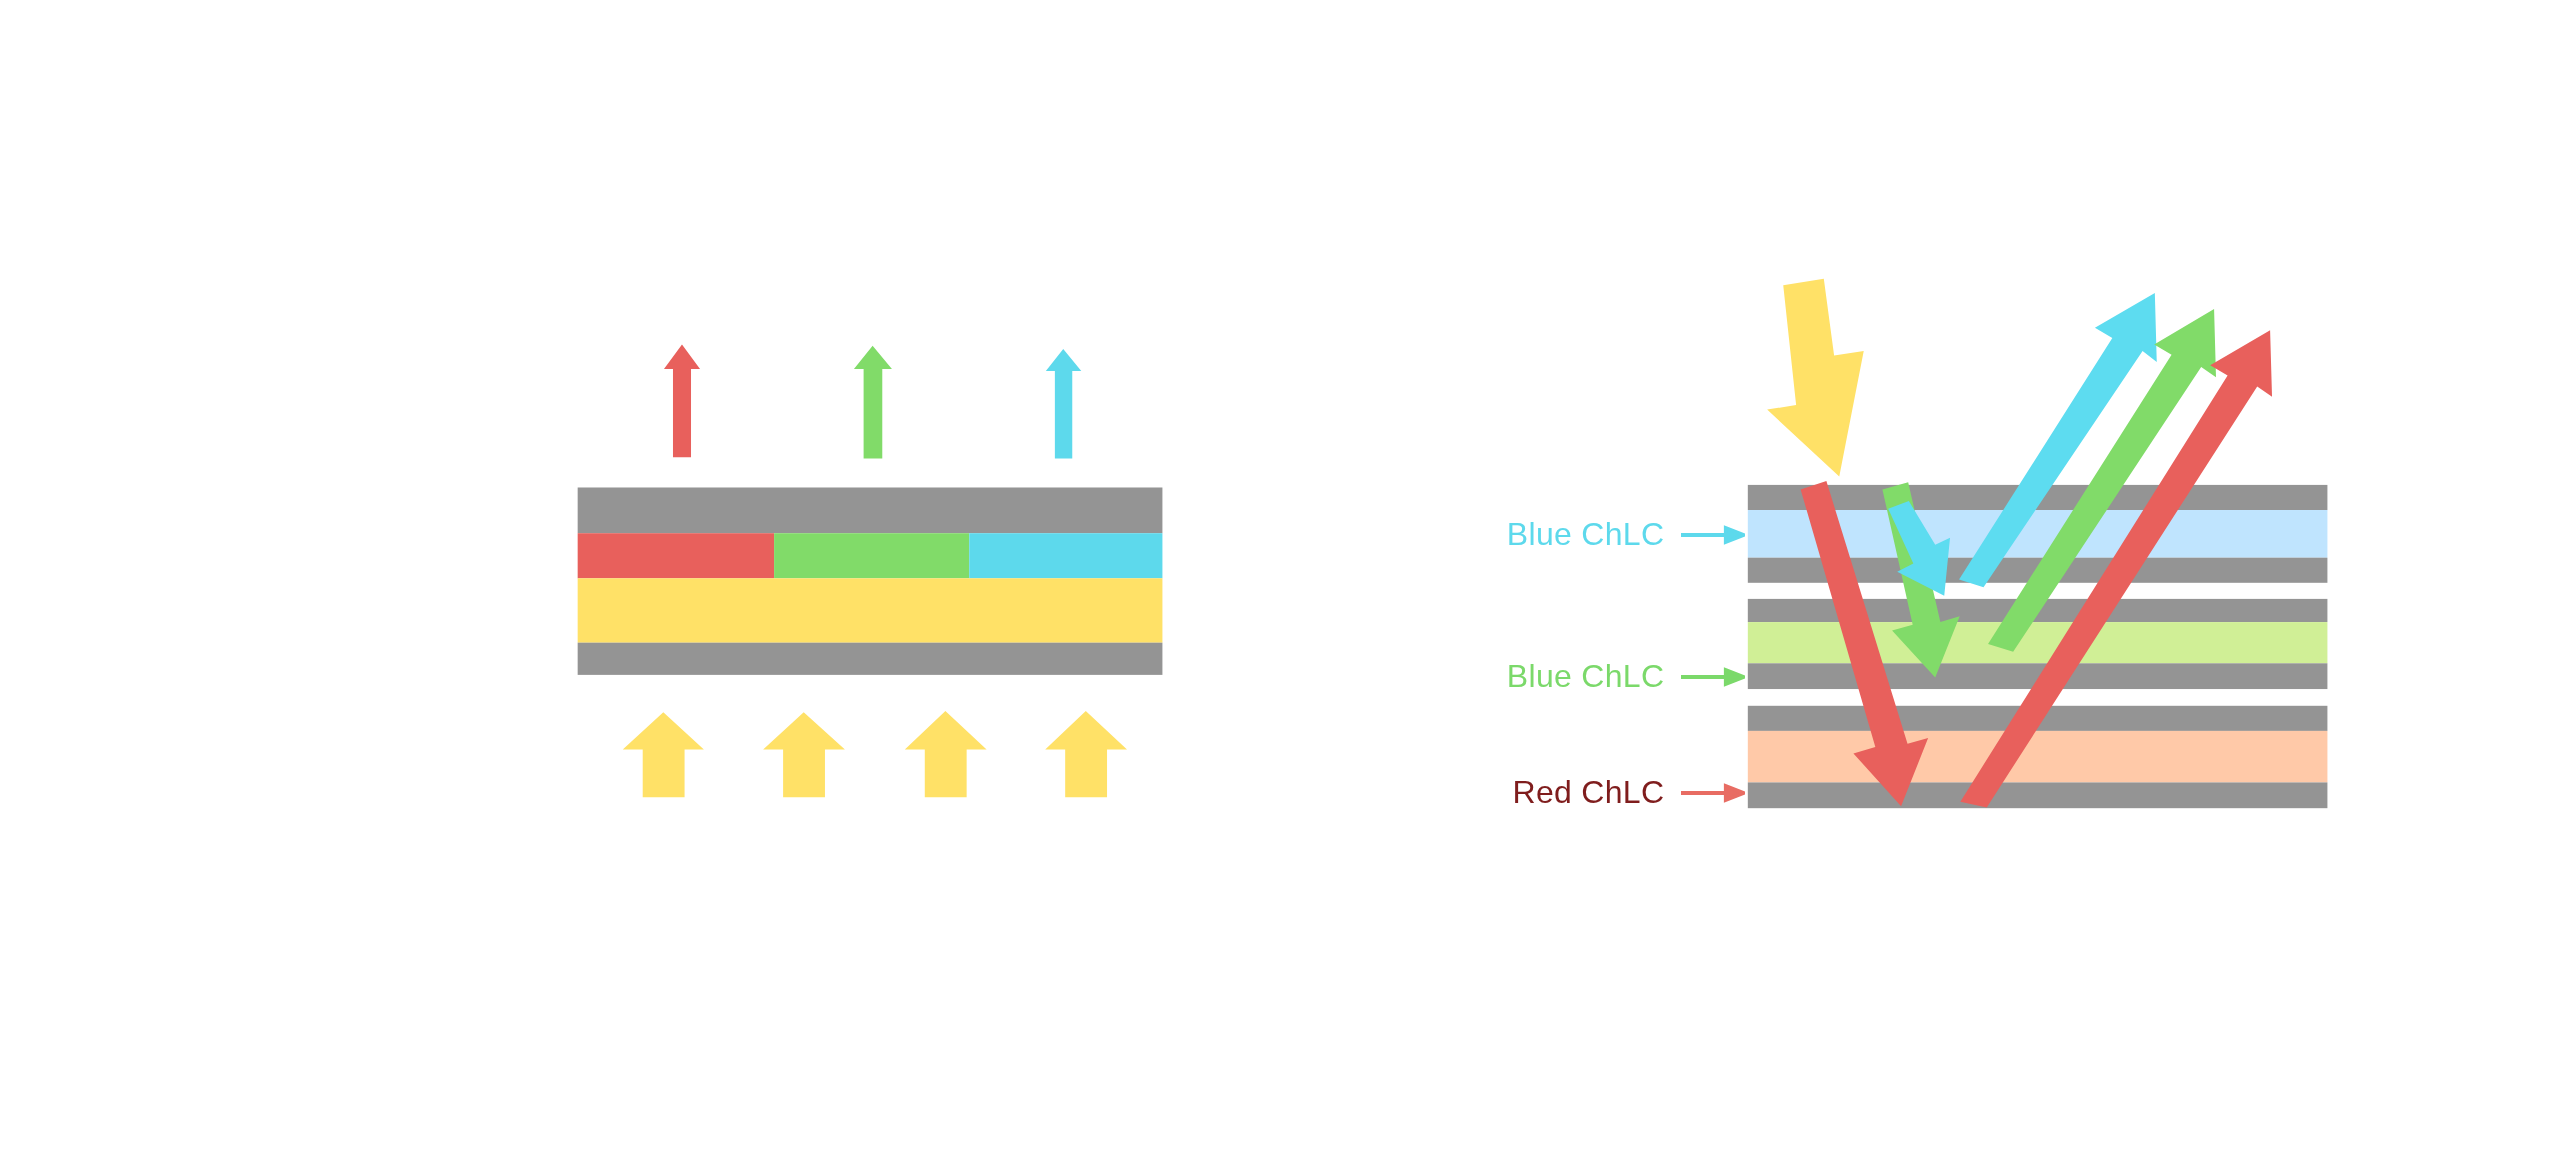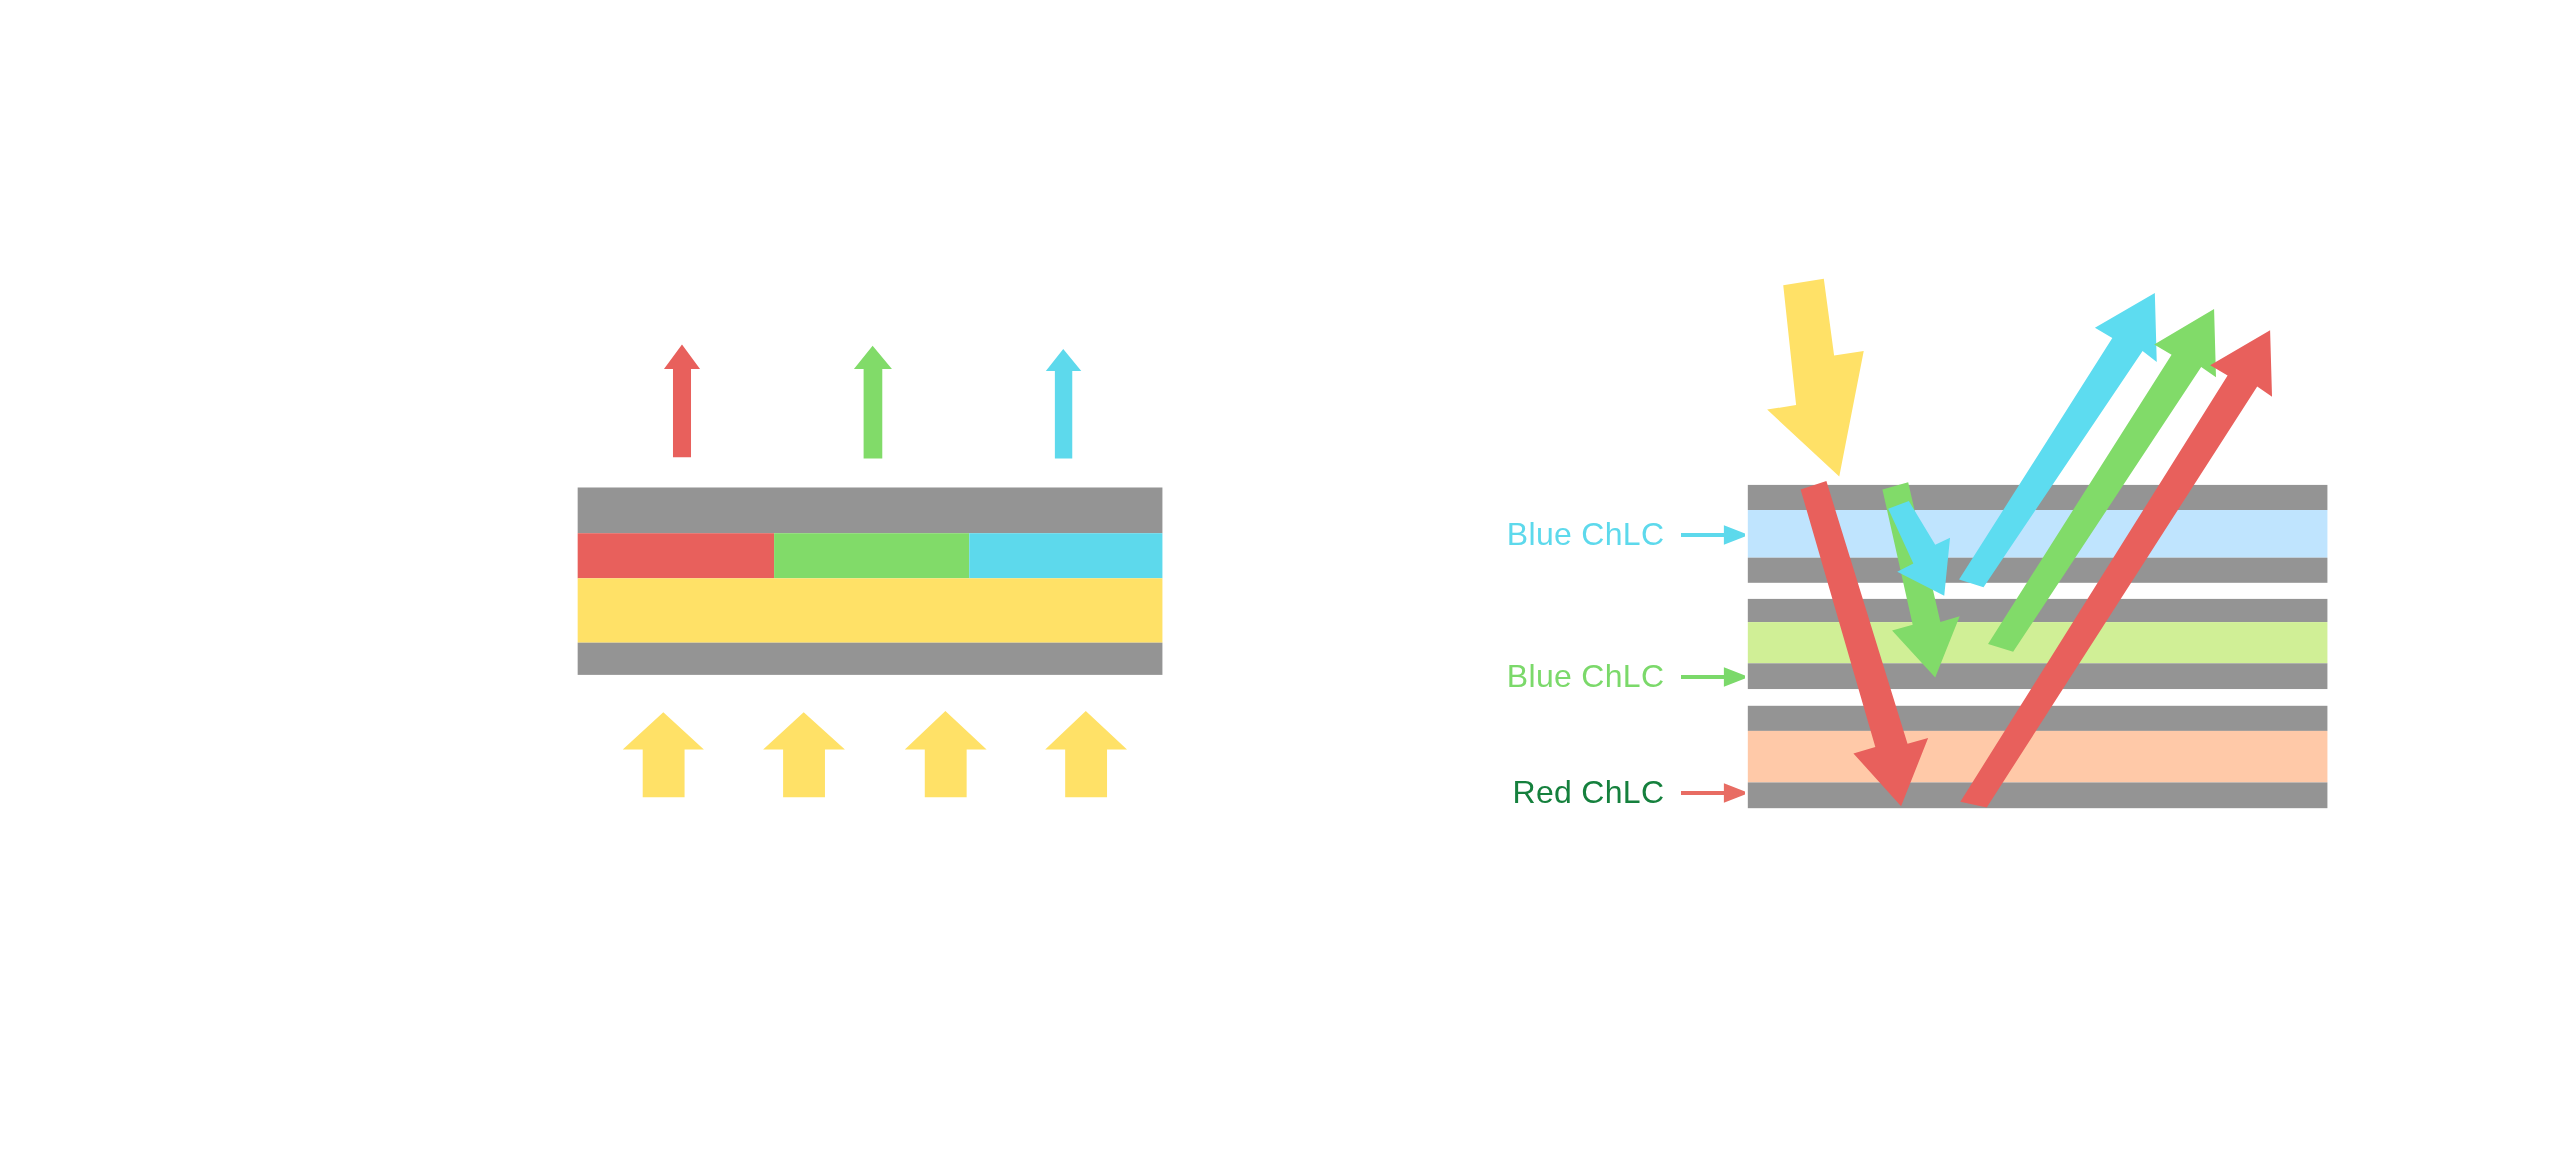--- a/index.html
+++ b/index.html
@@ -250,21 +250,21 @@
     </div>
 
     <div class="label-row" id="label-green">
       <span class="lbl" style="color:#7BD96A">Blue ChLC</span>
       <svg class="label-arrow" width="64" height="22" viewBox="0 0 100 34">
         <path d="M 0 17 L 76 17 M 70 6 L 98 17 L 70 28 Z" stroke="#7BD96A" stroke-width="6" fill="#7BD96A"></path>
       </svg>
     </div>
 
     <div class="label-row" id="label-red">
-      <span class="lbl" style="color:#15803d">Red ChLC</span>
+      <span class="lbl" style="color:#7f1d1d">Red ChLC</span>
       <svg class="label-arrow" width="64" height="22" viewBox="0 0 100 34">
         <path d="M 0 17 L 76 17 M 70 6 L 98 17 L 70 28 Z" stroke="#E86C63" stroke-width="6" fill="#E86C63"></path>
       </svg>
     </div>
 
   </div>
 </div>
 
 
 </body></html>

